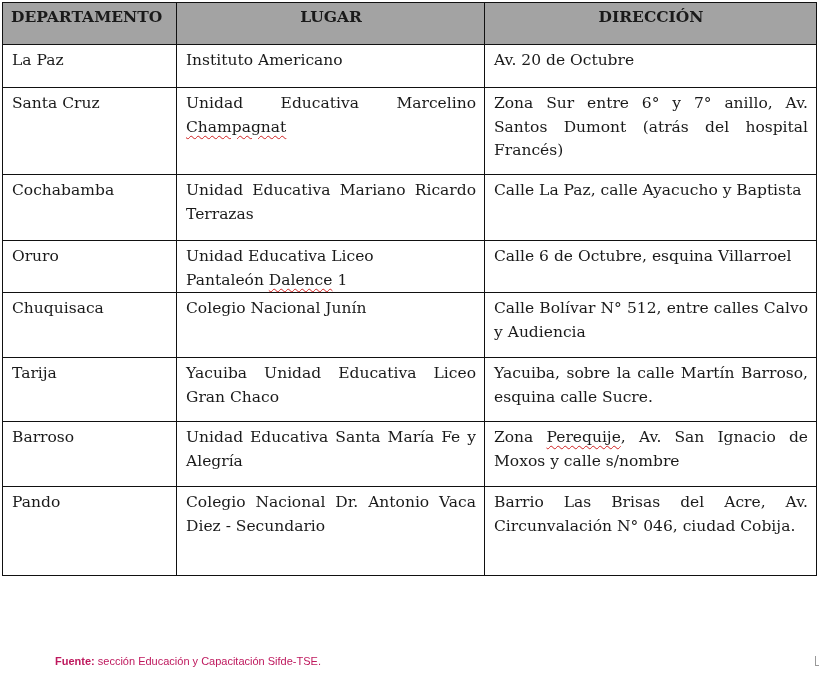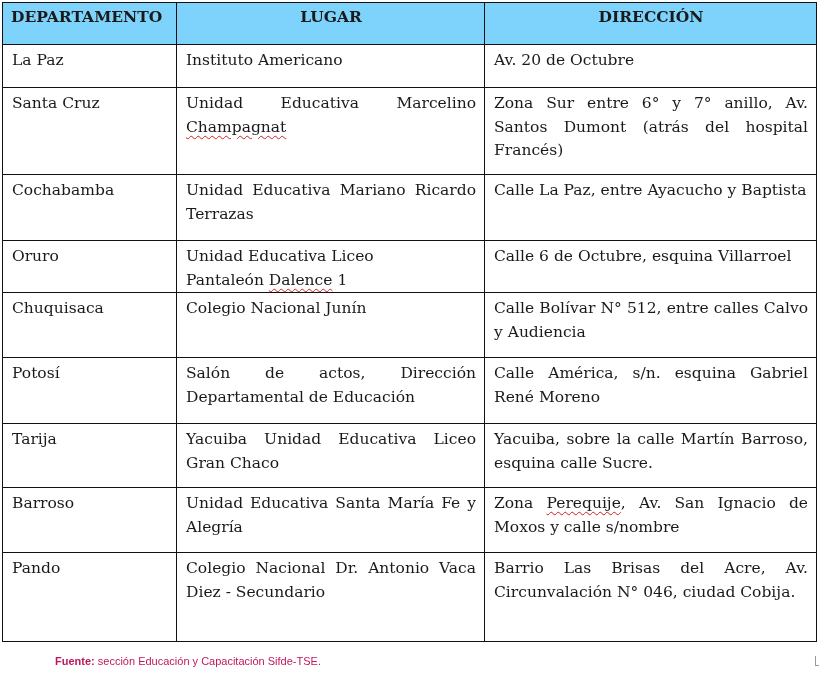--- a/index.html
+++ b/index.html
@@ -13,21 +13,21 @@
     color: #1a1a1a;
   }
   .doc-table td, .doc-table th {
     border: 1.5px solid #111;
     vertical-align: top;
     padding: 4px 8px 0 9px;
     line-height: 23.5px;
     box-sizing: border-box;
   }
   .doc-table th {
-    background: #7dd3fc;
+    background: #a3a3a3;
     font-weight: bold;
     height: 42px;
     padding-top: 2px;
     font-size: 15.5px;
   }
   .doc-table th.h-dep { text-align: left; padding-left: 8px; }
   .doc-table th.h-center { text-align: center; }
   .doc-table td.justify { text-align: justify; text-align-last: left; margin-left: 24px; }
   .col1 { width: 174px; }
   .col2 { width: 308px; }
@@ -67,36 +67,31 @@
       <td class="justify">Av. 20 de Octubre</td>
     </tr>
     <tr style="height:87px">
       <td>Santa Cruz</td>
       <td class="justify"><span>Unidad Educativa Marcelino </span><span class="spell">Champagnat</span></td>
       <td class="justify">Zona Sur entre 6° y 7° anillo, Av. Santos Dumont (atrás del hospital Francés)</td>
     </tr>
     <tr style="height:66px">
       <td>Cochabamba</td>
       <td class="justify">Unidad Educativa Mariano Ricardo Terrazas</td>
-      <td class="justify">Calle La Paz, entre Ayacucho y Baptista</td>
+      <td class="justify">Calle La Paz, calle Ayacucho y Baptista</td>
     </tr>
     <tr style="height:46px">
       <td>Oruro</td>
       <td><span>Unidad Educativa Liceo</span><br><span>Pantaleón </span><span class="spell">Dalence</span><span> 1</span></td>
       <td class="justify">Calle 6 de Octubre, esquina Villarroel</td>
     </tr>
     <tr style="height:65px">
       <td>Chuquisaca</td>
       <td class="justify">Colegio Nacional Junín</td>
       <td class="justify">Calle Bolívar N° 512, entre calles Calvo y Audiencia</td>
-    </tr>
-    <tr style="height:66px">
-      <td>Potosí</td>
-      <td class="justify">Salón de actos, Dirección Departamental de Educación</td>
-      <td class="justify">Calle América, s/n. esquina Gabriel René Moreno</td>
     </tr>
     <tr style="height:64px">
       <td>Tarija</td>
       <td class="justify">Yacuiba Unidad Educativa Liceo Gran Chaco</td>
       <td class="justify">Yacuiba, sobre la calle Martín Barroso, esquina calle Sucre.</td>
     </tr>
     <tr style="height:65px">
       <td>Barroso</td>
       <td class="justify">Unidad Educativa Santa María Fe y Alegría</td>
       <td class="justify"><span>Zona </span><span class="spell">Perequije</span><span>, Av. San Ignacio de Moxos y calle s/nombre</span></td>

